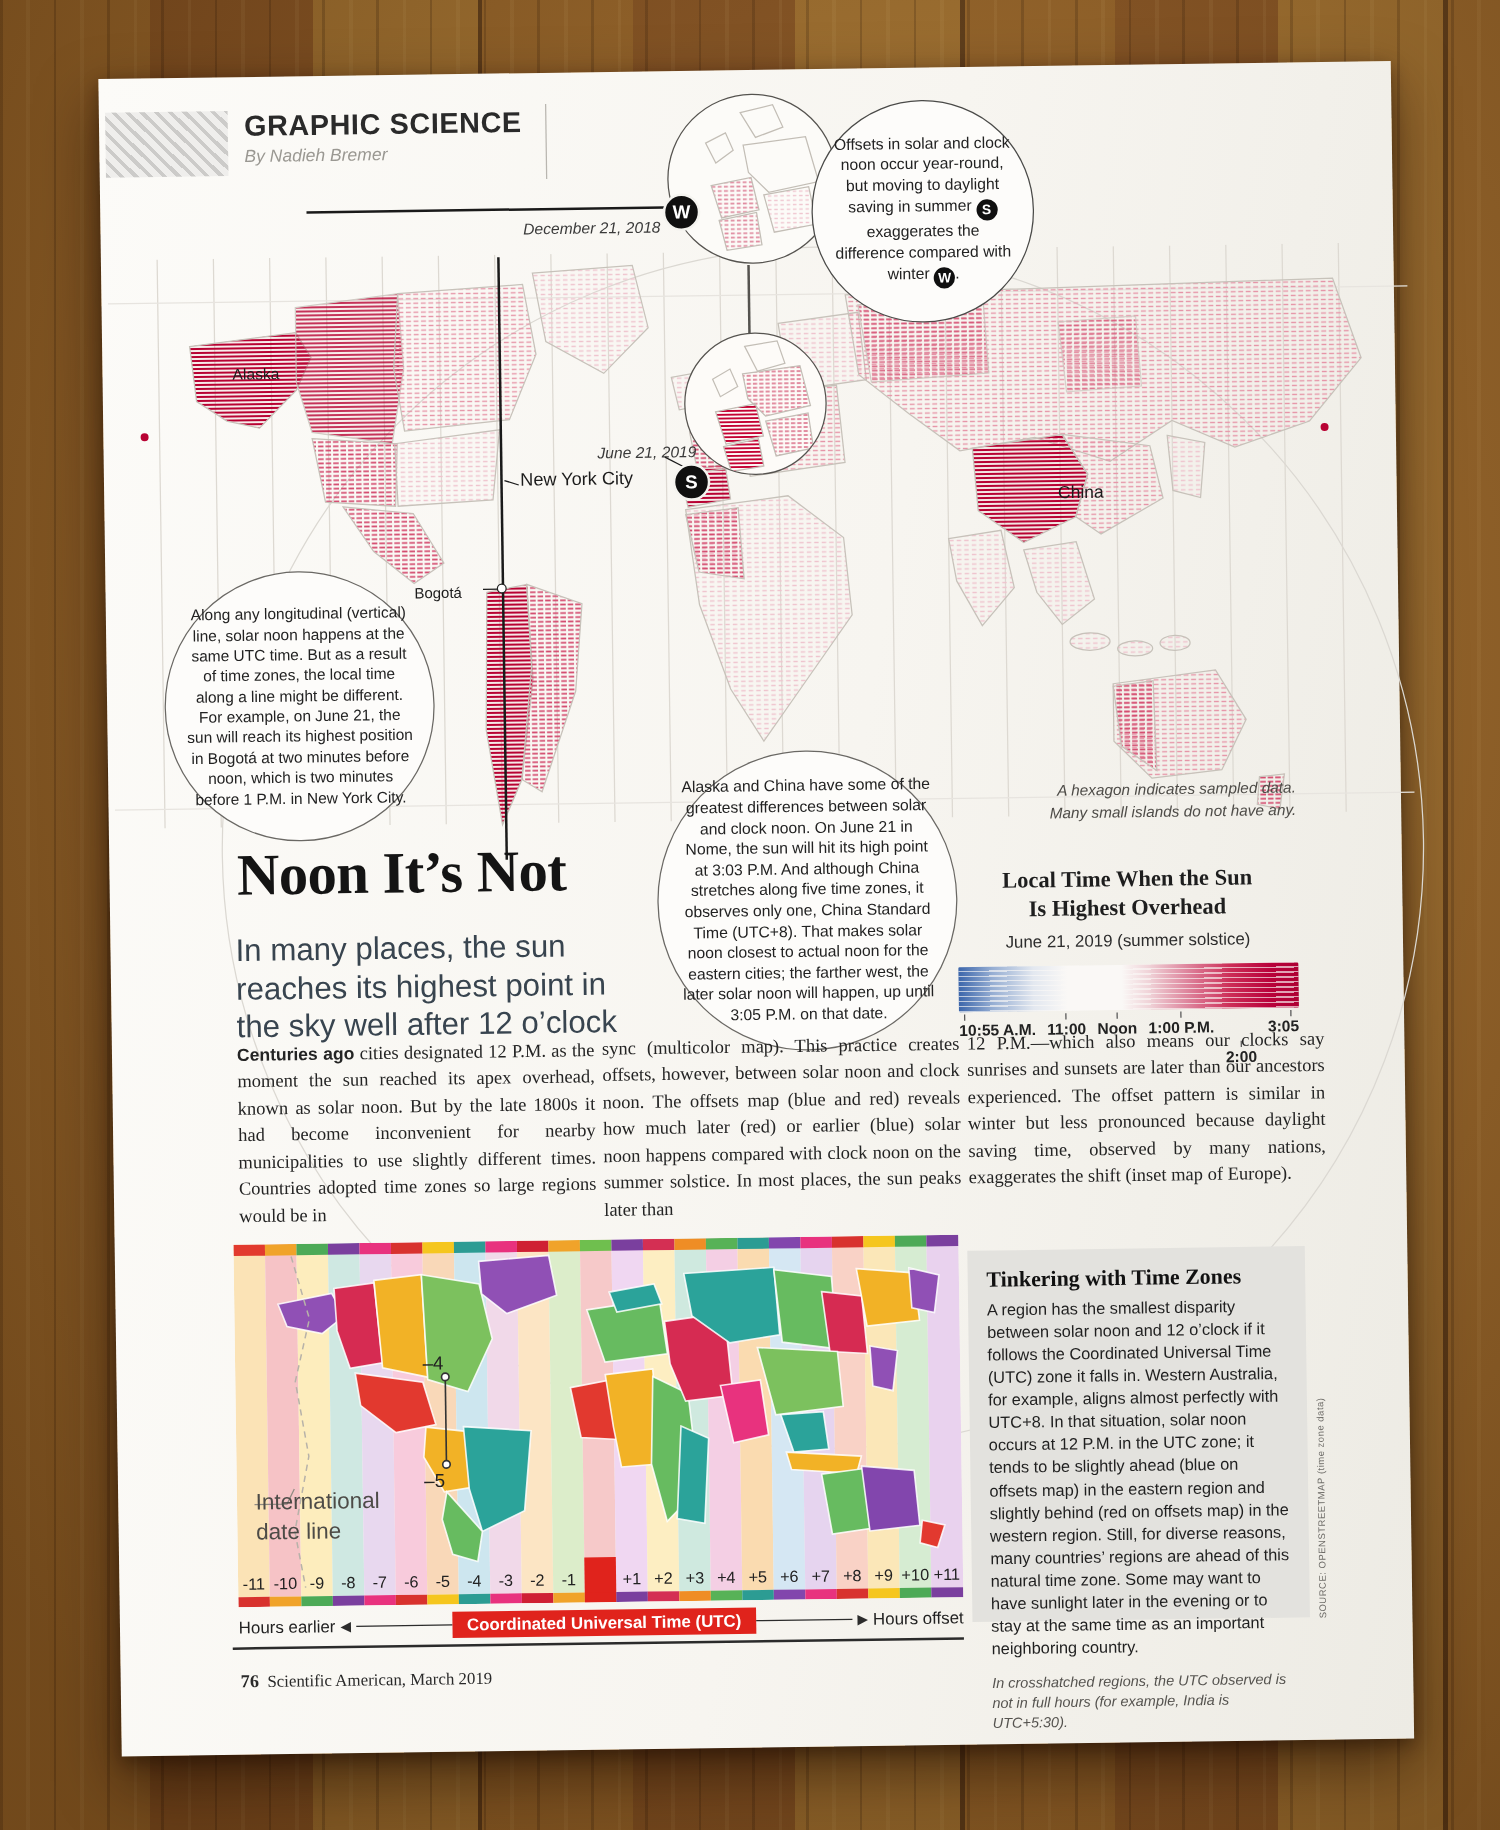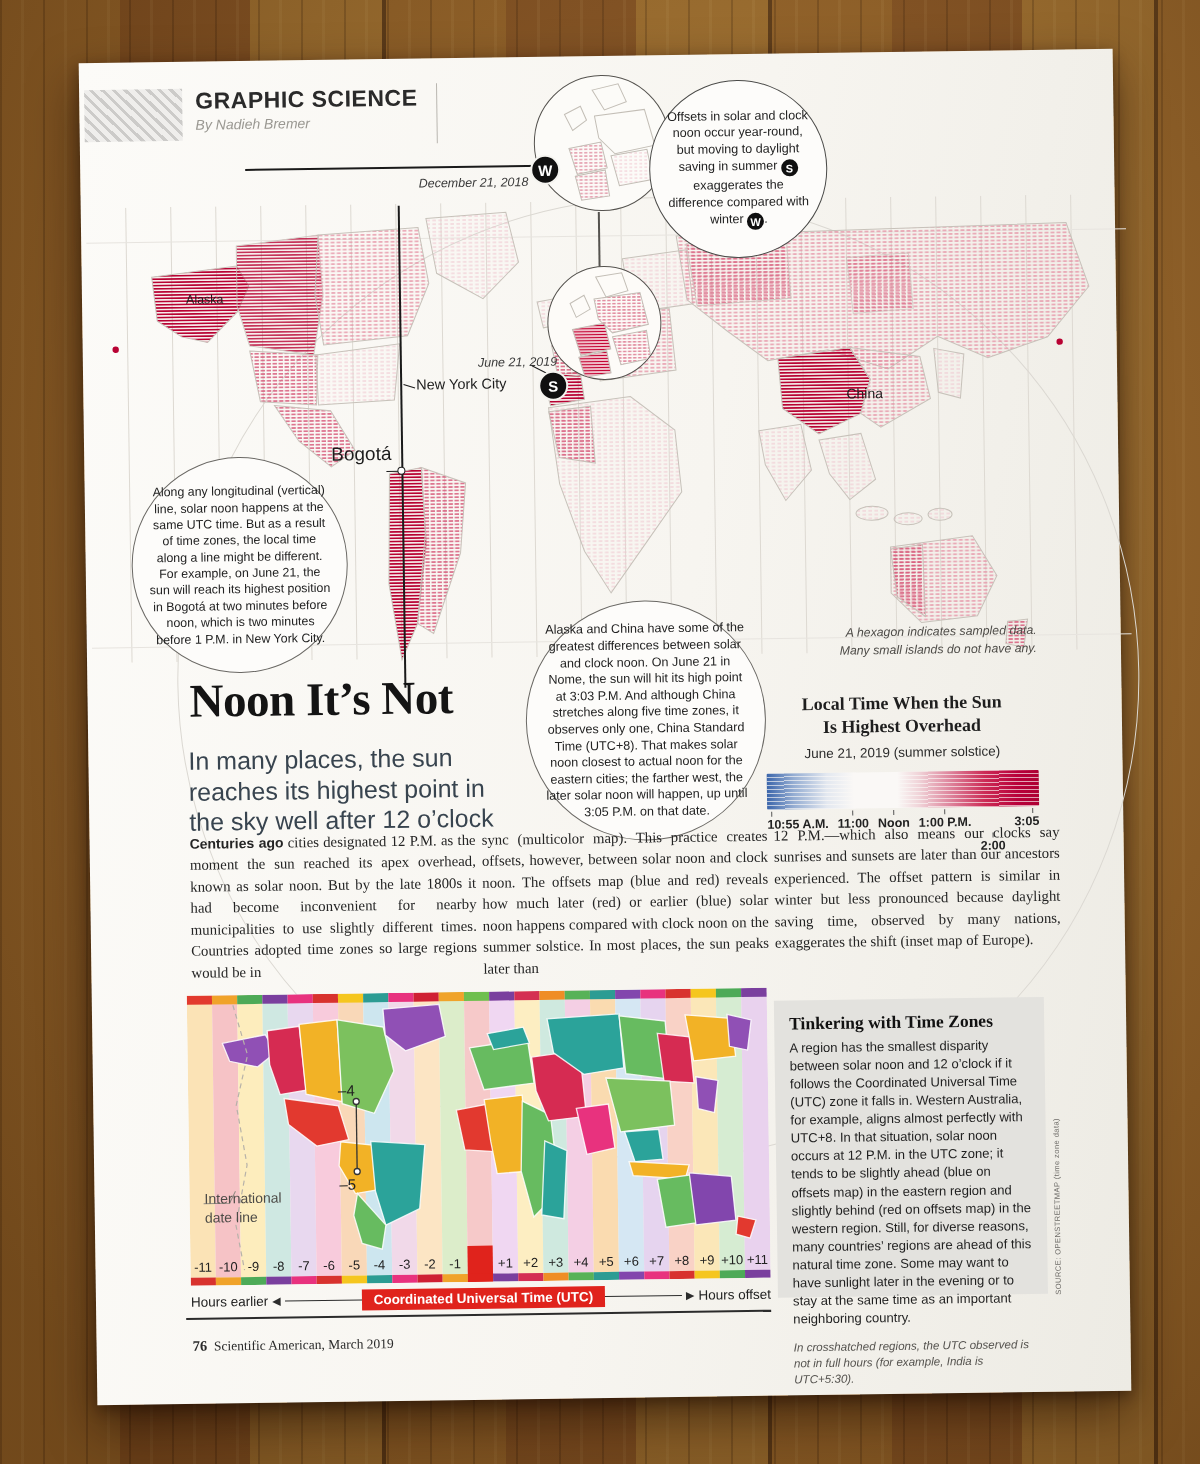--- a/index.html
+++ b/index.html
@@ -74,21 +74,21 @@
   .axis-row{display:flex;align-items:center;font-size:13.5px;color:#222;}
   .arrow-line{flex:1;height:1.3px;background:#2c2c2c;}
   .arrow-head{font-size:11px;color:#2c2c2c;margin:0 4px;}
   .utc-box{
     background:#e0231c;color:#fff;font-weight:700;font-size:13.5px;
     padding:3px 12px;white-space:nowrap;
   }
   .footer{font-family:"Liberation Serif",serif;font-size:13.5px;color:#2a2a2a;}
   .footer b{font-size:14.5px;}
   .big-arc{border:1.2px solid #dbd8d2;border-radius:50%;}
-  .idl-label{font-size:14px;color:#4d4b47;line-height:1.35;}
+  .idl-label{font-size:18px;color:#4d4b47;line-height:1.35;}
   svg text{font-family:"Liberation Sans",sans-serif;}
 </style>
 </head>
 <body>
 
 <div class="page">
 
   <div class="abs hatch-block" style="left:5px;top:27px;"></div>
   <div class="abs" style="left:116px;top:26px;">
     <div class="kicker">GRAPHIC SCIENCE</div>
@@ -192,21 +192,21 @@
       <circle cx="28" cy="142" r="3.2" fill="#b80233" stroke="none"></circle>
       <circle cx="972" cy="147" r="3.2" fill="#b80233" stroke="none"></circle>
     </g>
   </svg>
 
   <div class="abs black-line" style="left:317px;top:147px;width:2.4px;height:482px;"></div>
 
   <div class="abs map-label" style="left:104px;top:231px;font-size:12.5px;text-align:right;">Alaska</div>
   <div class="abs black-line" style="left:320px;top:327px;width:12px;height:1.4px;transform:rotate(18deg);"></div>
   <div class="abs map-label" style="left:333px;top:318px;font-size:14.5px;">New York City</div>
-  <div class="abs map-label" style="left:247px;top:384px;font-size:19px;">Bogotá</div>
+  <div class="abs map-label" style="left:247px;top:408px;font-size:12px;">Bogotá</div>
   <div class="abs black-line" style="left:302px;top:412px;width:14px;height:1.2px;"></div>
   <div class="abs" style="left:313px;top:408px;width:8px;height:8px;border-radius:50%;background:#fff;border:1.6px solid #222;box-sizing:border-box;"></div>
   <div class="abs map-label" style="left:763px;top:333px;font-size:14px;">China</div>
 
   <div class="abs hex-note" style="left:700px;top:572px;width:250px;">
     <div>A hexagon indicates sampled data.</div>
     <div>Many small islands do not have any.</div>
   </div>
 
   <div class="abs black-line" style="left:165px;top:108px;width:300px;height:2.4px;"></div>

